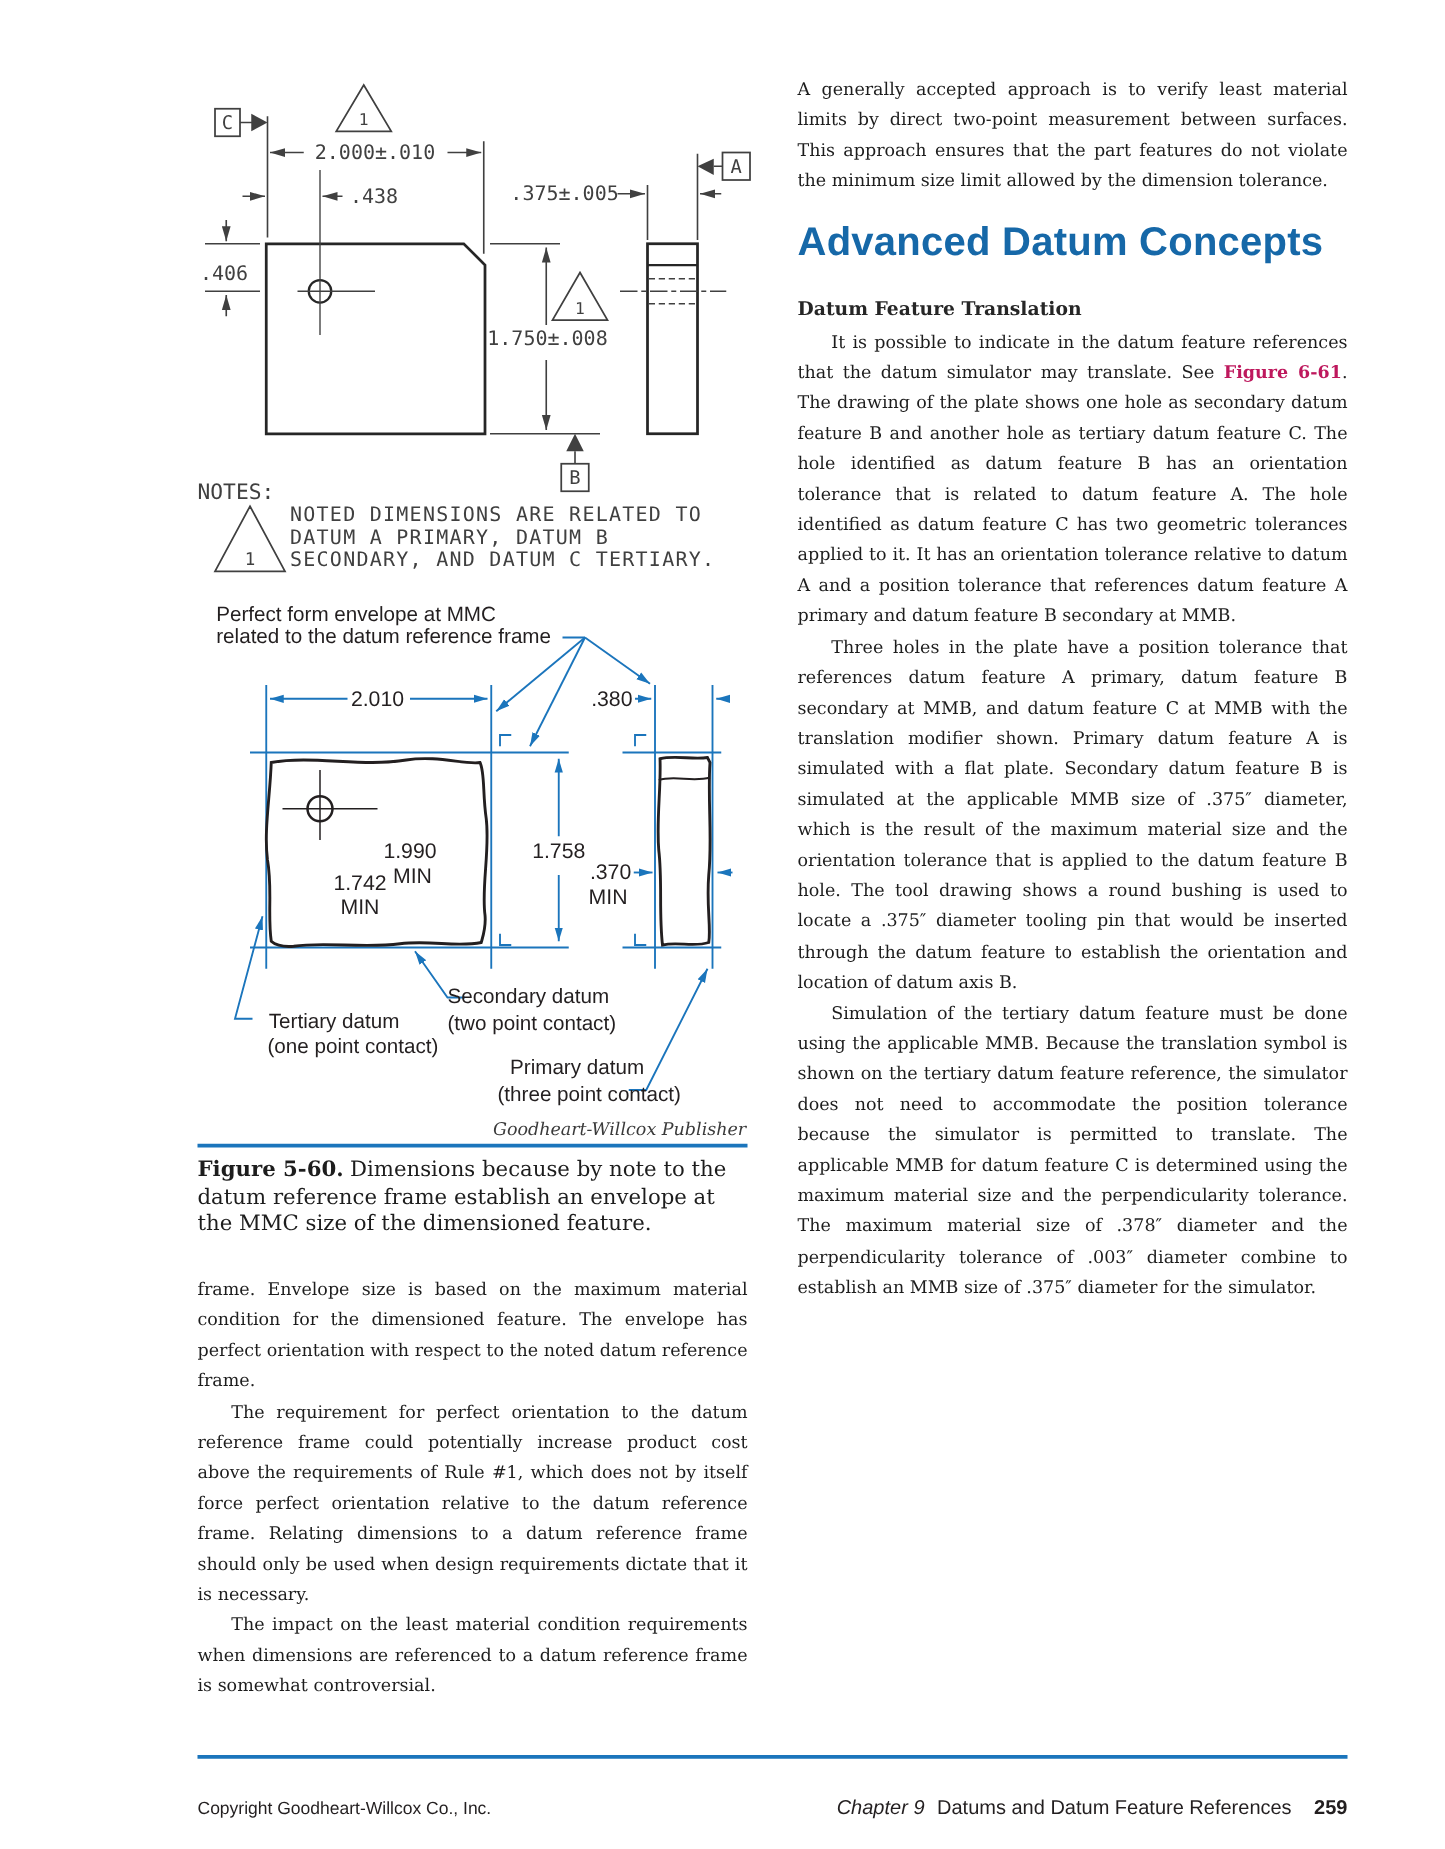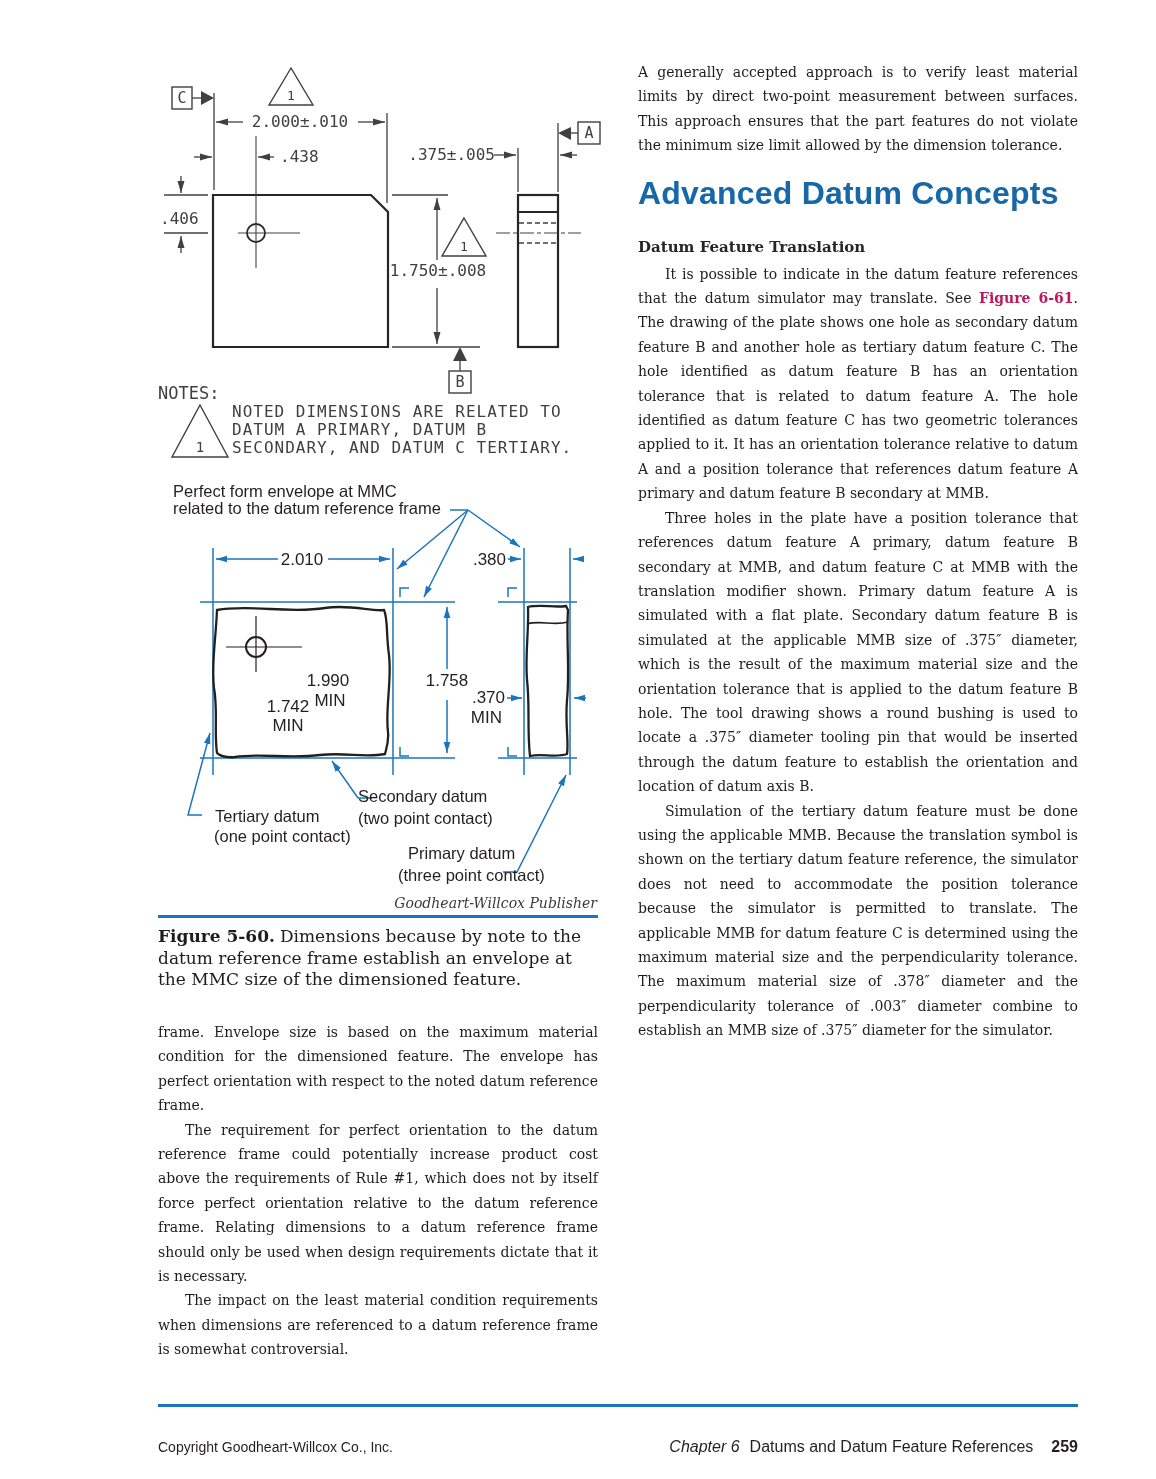--- a/index.html
+++ b/index.html
@@ -226,17 +226,17 @@
     <p class="body-p indent"><span>It is possible to indicate in the datum feature references that the datum simulator may translate. See </span><a class="figref">Figure 6-61</a><span>. The drawing of the plate shows one hole as secondary datum feature B and another hole as tertiary datum feature C. The hole identified as datum feature B has an orientation tolerance that is related to datum feature A. The hole identified as datum feature C has two geometric tolerances applied to it. It has an orientation tolerance relative to datum A and a position tolerance that references datum feature A primary and datum feature B secondary at MMB.</span></p>
     <p class="body-p indent">Three holes in the plate have a position tolerance that references datum feature A primary, datum feature B secondary at MMB, and datum feature C at MMB with the translation modifier shown. Primary datum feature A is simulated with a flat plate. Secondary datum feature B is simulated at the applicable MMB size of .375″ diameter, which is the result of the maximum material size and the orientation tolerance that is applied to the datum feature B hole. The tool drawing shows a round bushing is used to locate a .375″ diameter tooling pin that would be inserted through the datum feature to establish the orientation and location of datum axis B.</p>
     <p class="body-p indent">Simulation of the tertiary datum feature must be done using the applicable MMB. Because the translation symbol is shown on the tertiary datum feature reference, the simulator does not need to accommodate the position tolerance because the simulator is permitted to translate. The applicable MMB for datum feature C is determined using the maximum material size and the perpendicularity tolerance. The maximum material size of .378″ diameter and the perpendicularity tolerance of .003″ diameter combine to establish an MMB size of .375″ diameter for the simulator.</p>
 
   </div>
 
   <div id="footer-rule"></div>
   <div id="footer">
     <span id="foot-copy">Copyright Goodheart-Willcox Co., Inc.</span>
     <span id="foot-right">
-      <span class="chap-label">Chapter 6</span><span class="chap-title">Datums and Datum Feature References</span><span class="page-num">259</span>
+      <span class="chap-label">Chapter 9</span><span class="chap-title">Datums and Datum Feature References</span><span class="page-num">259</span>
     </span>
   </div>
 
 </div>
 
 </body></html>

